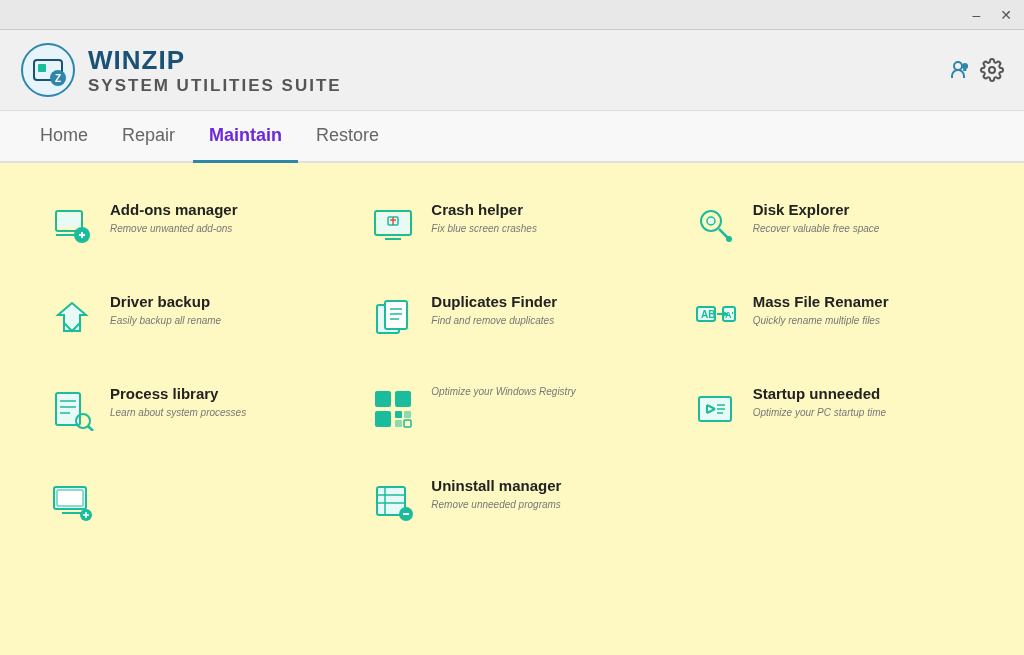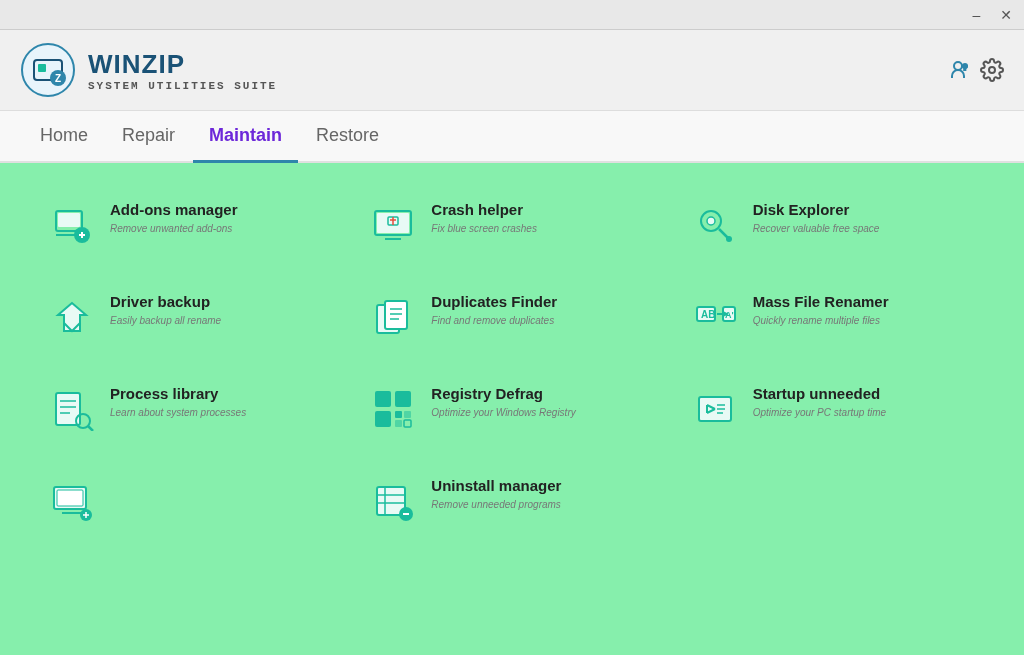--- a/index.html
+++ b/index.html
@@ -57,25 +57,24 @@
       display: flex;
       flex-direction: column;
     }
     .logo-winzip {
       font-size: 26px;
       font-weight: 900;
       color: #1a5276;
       letter-spacing: 1px;
     }
     .logo-subtitle {
-      font-size: 11px;
+      font-size: 17px;
       font-weight: 700;
       color: #555;
       letter-spacing: 2px;
-      font-family: Liberation Mono, monospace;
     }
     .header-actions {
       display: flex;
       align-items: center;
       gap: 10px;
     }
     .header-icon-btn {
       background: none;
       border: none;
       cursor: pointer;
@@ -104,21 +103,21 @@
       text-decoration: none;
     }
     .nav-item.active {
       color: #6d28d9;
       font-weight: 700;
       border-bottom: 3px solid #2e86ab;
     }
 
     
     .main {
-      background: #86efac;
+      background: #fef9c3;
       padding: 30px 40px;
       height: calc(655px - 30px - 80px - 52px);
       overflow-y: auto;
     }
 
     .tools-grid {
       display: grid;
       grid-template-columns: repeat(3, 1fr);
       gap: 28px 20px;
     }
@@ -334,21 +333,20 @@
           <rect x="4" y="4" width="16" height="16" rx="2" fill="#1abc9c"></rect>
           <rect x="24" y="4" width="16" height="16" rx="2" fill="#1abc9c"></rect>
           <rect x="4" y="24" width="16" height="16" rx="2" fill="#1abc9c"></rect>
           <rect x="24" y="24" width="7" height="7" rx="1" fill="#1abc9c"></rect>
           <rect x="33" y="24" width="7" height="7" rx="1" fill="#1abc9c" opacity="0.5"></rect>
           <rect x="24" y="33" width="7" height="7" rx="1" fill="#1abc9c" opacity="0.5"></rect>
           <rect x="33" y="33" width="7" height="7" rx="1" fill="none" stroke="#1abc9c" stroke-width="1.5"></rect>
         </svg>
       </div>
       <div class="tool-text">
-        <div class="tool-title">Registry Defrag</div>
         <div class="tool-desc">Optimize your Windows Registry</div>
       </div>
     </div>
 
     <div class="tool-item">
       <div class="tool-icon">
         <svg viewBox="0 0 44 44" fill="none" xmlns="http://www.w3.org/2000/svg">
           <rect x="6" y="10" width="32" height="24" rx="2" stroke="#1abc9c" stroke-width="2" fill="#e8faf5"></rect>
           <line x1="14" y1="18" x2="14" y2="26" stroke="#1abc9c" stroke-width="2"></line>
           <line x1="14" y1="18" x2="22" y2="22" stroke="#1abc9c" stroke-width="2"></line>

